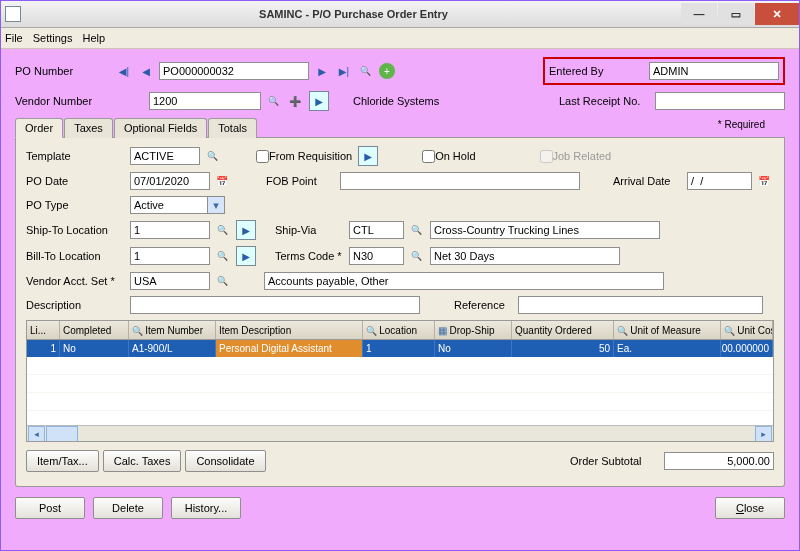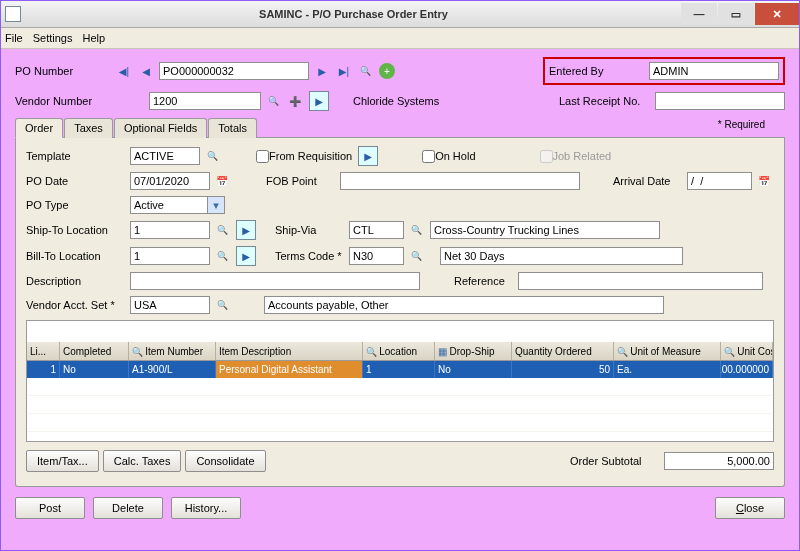--- a/index.html
+++ b/index.html
@@ -18,21 +18,21 @@
 .btn{height:22px;border:1px solid #8e8e8e;background:linear-gradient(#fdfdfd,#e3e1d8);padding:0 10px;font-size:11px;cursor:pointer;border-radius:2px;}
 .iconbtn{width:18px;height:18px;display:inline-flex;align-items:center;justify-content:center;font-size:10px;color:#2a5ca8;cursor:pointer;}
 .tabs{display:flex;border-bottom:1px solid #9a9a9a;margin-top:4px;position:relative;}
 .tab{padding:3px 9px;border:1px solid #9a9a9a;border-bottom:none;background:#e8e4d8;margin-right:1px;border-radius:3px 3px 0 0;position:relative;top:1px;cursor:pointer;}
 .tab.active{background:#f0ece0;border-bottom:1px solid #f0ece0;}
 .panel{border:1px solid #9a9a9a;border-top:none;border-radius:0 0 3px 3px;padding:8px 10px 8px 10px;background:#f0ece0;}
 .panel .row .lbl{width:100px;}
 .chk{display:inline-flex;align-items:center;}
 .chk input{margin:0;}
 .grid{border:1px solid #9a9a9a;background:#fff;height:120px;position:relative;overflow:hidden;}
-.ghead{display:flex;background:linear-gradient(#ece8dc,#d9d4c4);border-bottom:1px solid #9a9a9a;height:18px;margin-top:21px;}
+.ghead{display:flex;background:linear-gradient(#ece8dc,#d9d4c4);border-bottom:1px solid #9a9a9a;height:18px;}
 .gcell{border-right:1px solid #b5b09f;padding:2px 3px;font-size:10px;white-space:nowrap;overflow:hidden;display:flex;align-items:center;gap:2px;}
 .grow{display:flex;height:17px;background:#1e5fb4;color:#fff;}
 .grow .gcell{border-right:1px solid #3d77c3;}
 .grow .highlight{background:#e08d2e;}
 .gbody-blank{height:68px;background:repeating-linear-gradient(#fff,#fff 17px,#f6f4ee 17px,#f6f4ee 18px);}
 .scrollh{height:16px;background:#e9e6dc;border-top:1px solid #bbb;display:flex;align-items:center;justify-content:space-between;padding:0 1px;}
 .scrollh .s-arrow{width:15px;height:14px;background:#cfe2f7;border:1px solid #8fb4dc;display:flex;align-items:center;justify-content:center;color:#3b6da6;font-size:9px;}
 .scrollh .thumb{width:30px;height:14px;background:#cfe2f7;border:1px solid #8fb4dc;margin-left:1px;}
 .required{position:absolute;right:20px;top:2px;font-size:10px;}
 .redhl{border:2px solid #c00;padding:3px 4px;display:flex;align-items:center;gap:20px;}
@@ -153,35 +153,35 @@
       </div>
 
       <div class="row">
         <span class="lbl">Bill-To Location</span>
         <input class="input" style="width: 80px;" value="1">
         <span class="iconbtn q"></span>
         <span class="iconbtn" style="border:1px solid #789;background:#dff">▶</span>
         <span style="width:70px;margin-left:15px">Terms Code *</span>
         <input class="input" style="width: 55px;" value="N30">
         <span class="iconbtn q"></span>
-        <input class="input" style="width: 243px; margin-left: 10px;" value="Net 30 Days">
+        <input class="input" style="width: 190px; " value="Net 30 Days">
+      </div>
+
+      <div class="row">
+        <span class="lbl">Vendor Acct. Set *</span>
+        <input class="input" style="width: 80px;" value="USA">
+        <span class="iconbtn q"></span>
+        <input class="input" style="width: 400px; margin-left: 28px;" value="Accounts payable, Other">
       </div>
 
       <div class="row">
         <span class="lbl">Description</span>
         <input class="input" style="width: 290px;" value="">
         <span style="width:60px;margin-left:30px">Reference</span>
         <input class="input" style="width: 245px;" value="">
-      </div>
-
-      <div class="row">
-        <span class="lbl">Vendor Acct. Set *</span>
-        <input class="input" style="width: 80px;" value="USA">
-        <span class="iconbtn q"></span>
-        <input class="input" style="width: 400px; margin-left: 28px;" value="Accounts payable, Other">
       </div>
 
       <div class="grid">
         <div class="ghead">
           <div class="gcell" style="width:26px">Li...</div>
           <div class="gcell" style="width:62px">
                 <span>Completed</span>
               </div>
           <div class="gcell" style="width:80px">
                 <span class="q"></span>

